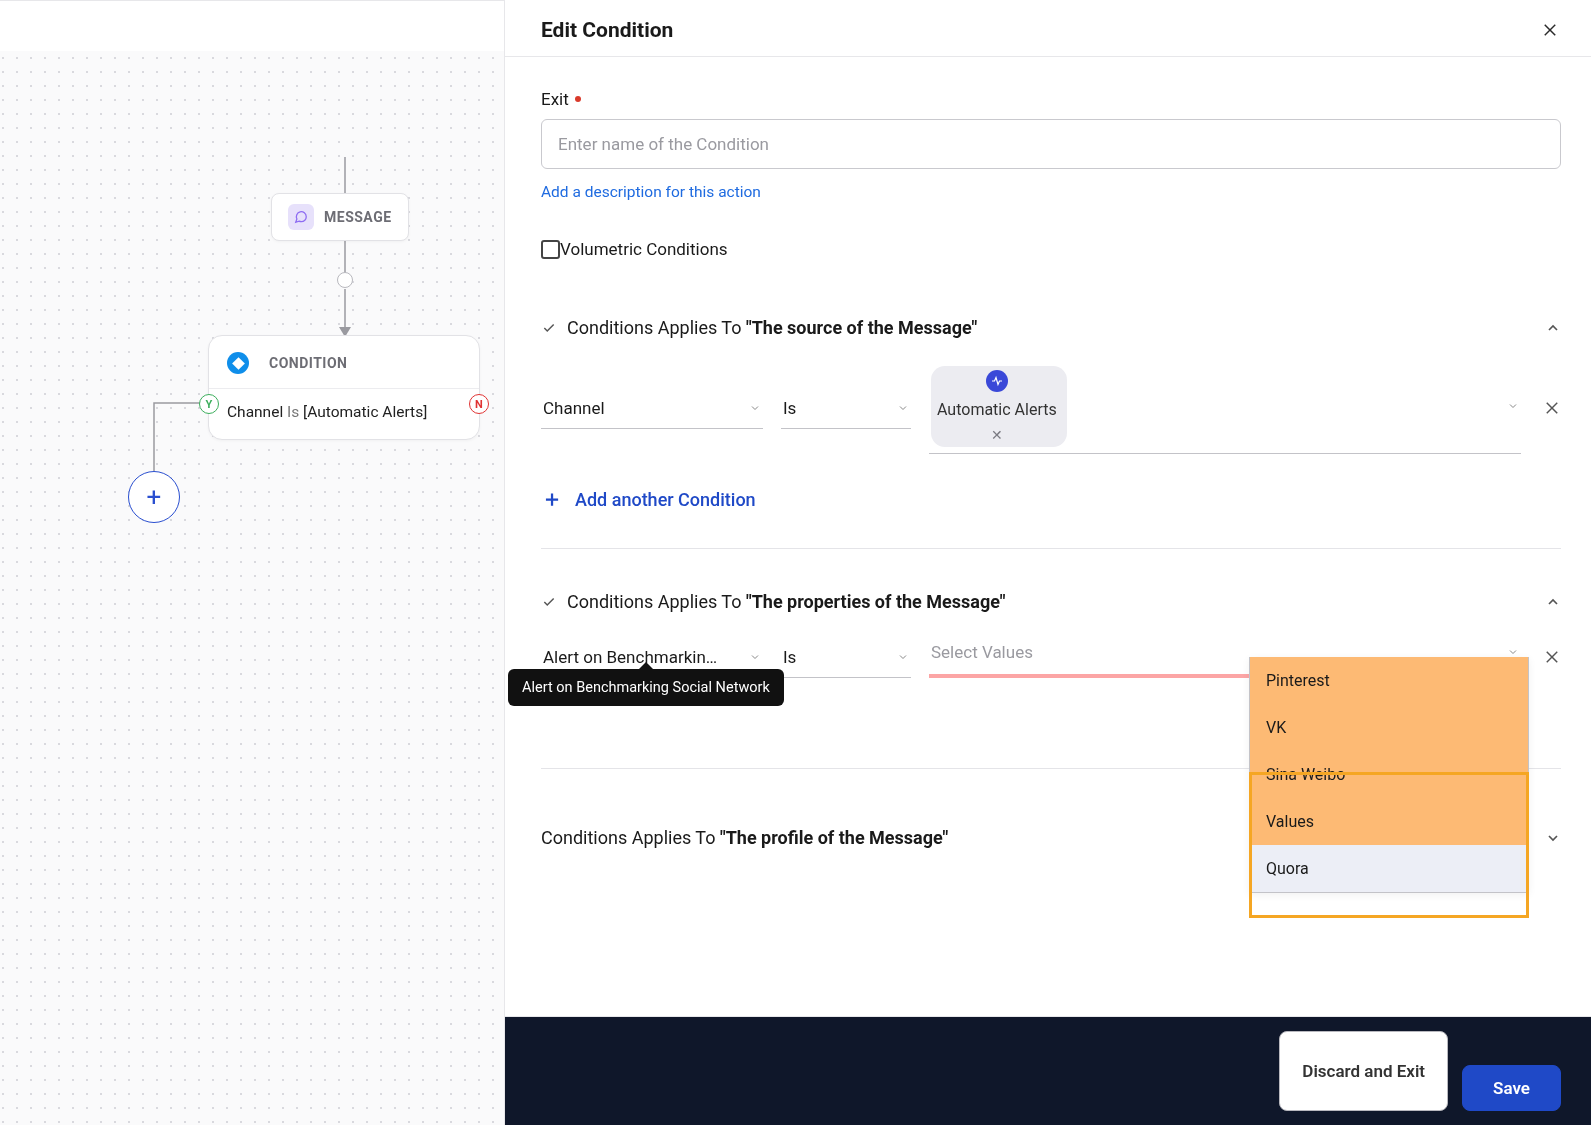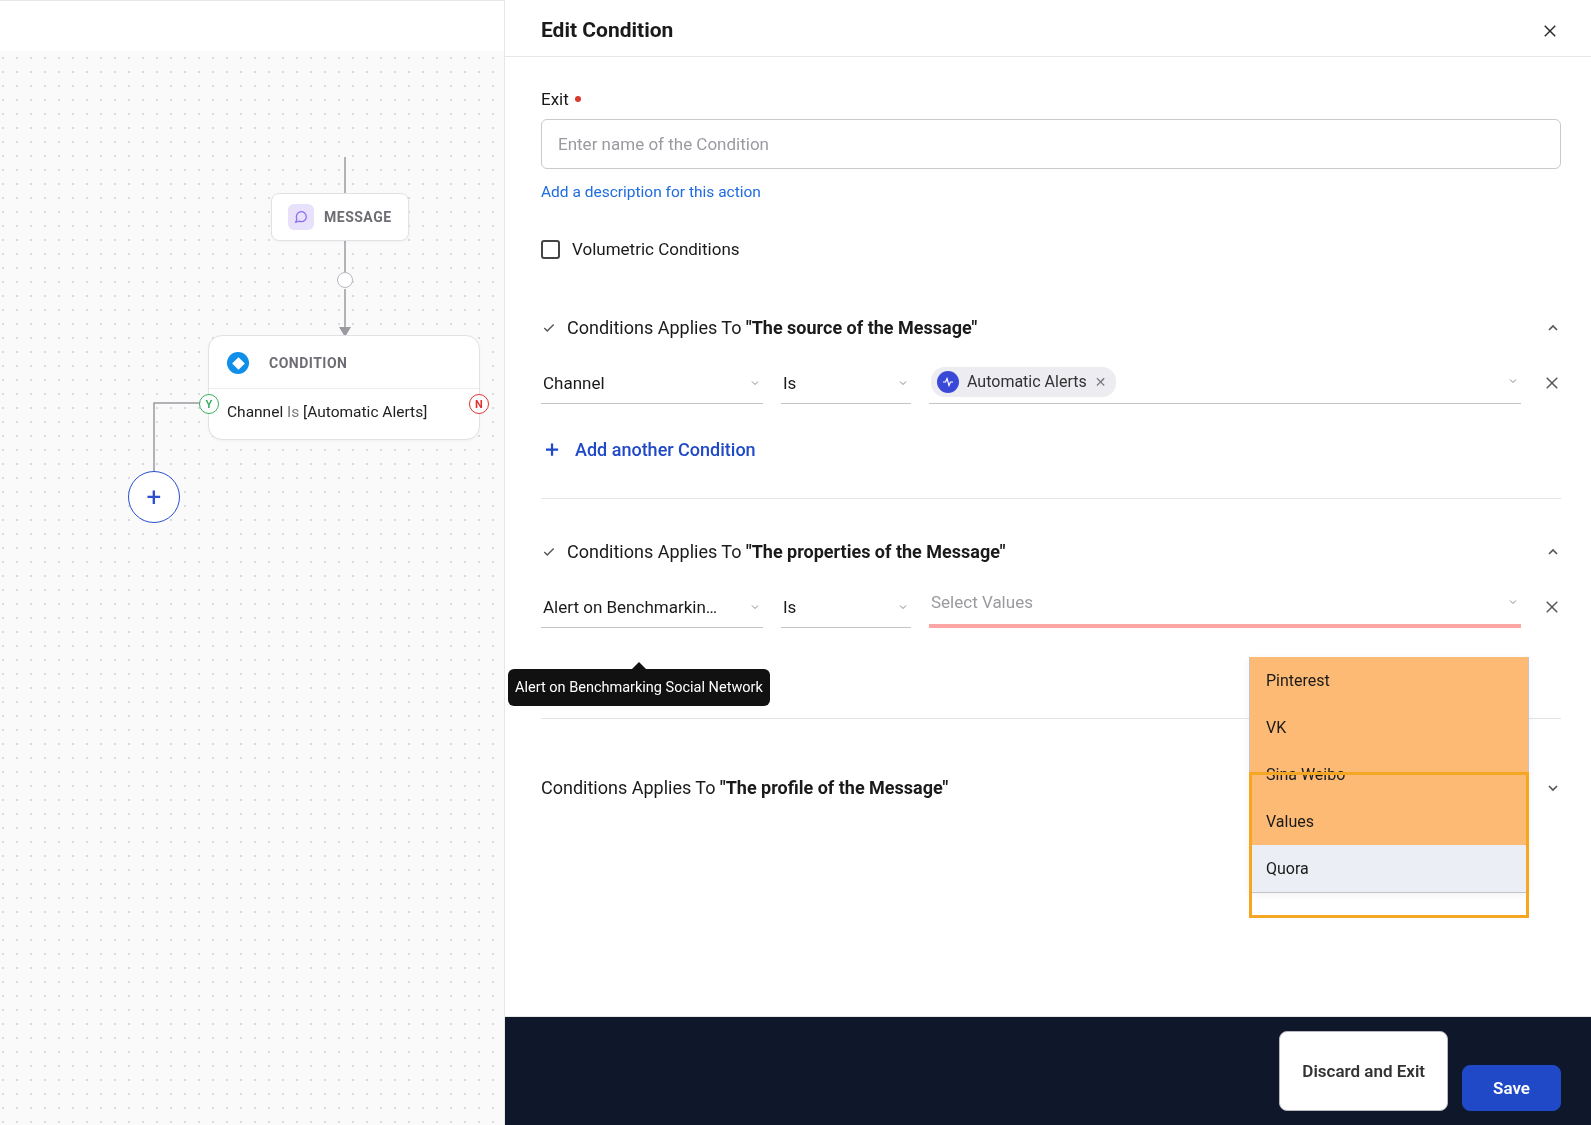--- a/index.html
+++ b/index.html
@@ -24,21 +24,21 @@
     position: absolute;
     left: 504px; right: 0; top: 0; bottom: 0;
     background: #fff;
     border-left: 1px solid #e7e7ea;
     display: flex;
     flex-direction: column;
     z-index: 5;
   }
 
   .panel-header {
-    display: flex; align-items: flex-end; justify-content: space-between;
+    display: flex; align-items: center; justify-content: space-between;
     padding: 18px 30px 14px 36px;
     border-bottom: 1px solid #e7e7ea;
     gap: 12px;
   }
   .panel-title { font-size: 21px; font-weight: 700; color:#1a1a1a; }
 
   .close-btn { width: 22px; height: 22px; display:flex;align-items:center;justify-content:center; cursor:pointer; color:#2a2a2a; }
 
   .panel-body {
     flex: 1 1 auto;
@@ -55,21 +55,21 @@
     border: 1px solid #c9c9ce;
     border-radius: 6px;
     padding: 14px 16px;
     font-size: 17px;
     color:#333;
   }
   .text-input::placeholder { color:#9a9aa0; }
 
   .desc-link { color:#1f6be0; font-size: 15.5px; margin-top: 14px; display:inline-block; cursor:pointer; }
 
-  .checkbox-row { display:flex; align-items:center; gap:12px; margin-top: 38px; }
+  .checkbox-row { display:flex; align-items:center; margin-top: 38px; }
   .checkbox { width:19px; height:19px; border:2px solid #444; border-radius:3px; cursor:pointer; }
   .checkbox-label { font-size: 17px; color:#1a1a1a; }
 
   .section { margin-top: 58px; }
   .section-header {
     display:flex; align-items:center; justify-content:space-between;
     cursor:pointer;
   }
   .section-title-wrap { display:flex; align-items:center; gap:10px; font-size:18px; color:#1a1a1a;}
   .section-title-bold { font-weight:700; }
@@ -100,21 +100,21 @@
     min-height: 38px;
     cursor:pointer;
   }
   .value-ctl.placeholder { color:#9a9aa0; font-size:17px; padding-bottom:10px;}
   .value-ctl.active { border-bottom: 4px solid #fca5a5; }
 
   .chip {
     display:inline-flex; align-items:center; gap:8px;
     background:#ececf1; border-radius:14px;
     padding:4px 10px 4px 6px;
-    font-size:16px; color:#333;
+    font-size:16px; color:#333;flex-direction:column;
   }
   .chip-icon { width:22px;height:22px;border-radius:50%; background:#3a48d8; display:flex;align-items:center;justify-content:center; color:#fff; }
   .chip-x { color:#7a7a82; cursor:pointer; font-size:14px; }
 
   .row-remove { color:#555; cursor:pointer; margin-left:4px; }
 
   .add-cond {
     display:flex; align-items:center; gap:12px;
     color:#1f49c7; font-size:18px; font-weight:500;
     margin-top: 30px; cursor:pointer;
@@ -161,21 +161,21 @@
     position:absolute;
     border:3px solid #f5a623;
     pointer-events:none;
     z-index:50;
   }
 
   
   .tooltip {
     position:absolute;
     background:#111; color:#fff;
-    font-size:14.5px; padding:10px 7px;
+    font-size:14.5px; padding:10px 14px;
     border-radius:6px;
     z-index:60;
     white-space:nowrap;
   }
   .tooltip::before {
     content:''; position:absolute; left:50%; top:-7px; transform:translateX(-50%);
     border-left:7px solid transparent; border-right:7px solid transparent; border-bottom:7px solid #111;
   }
 
   

